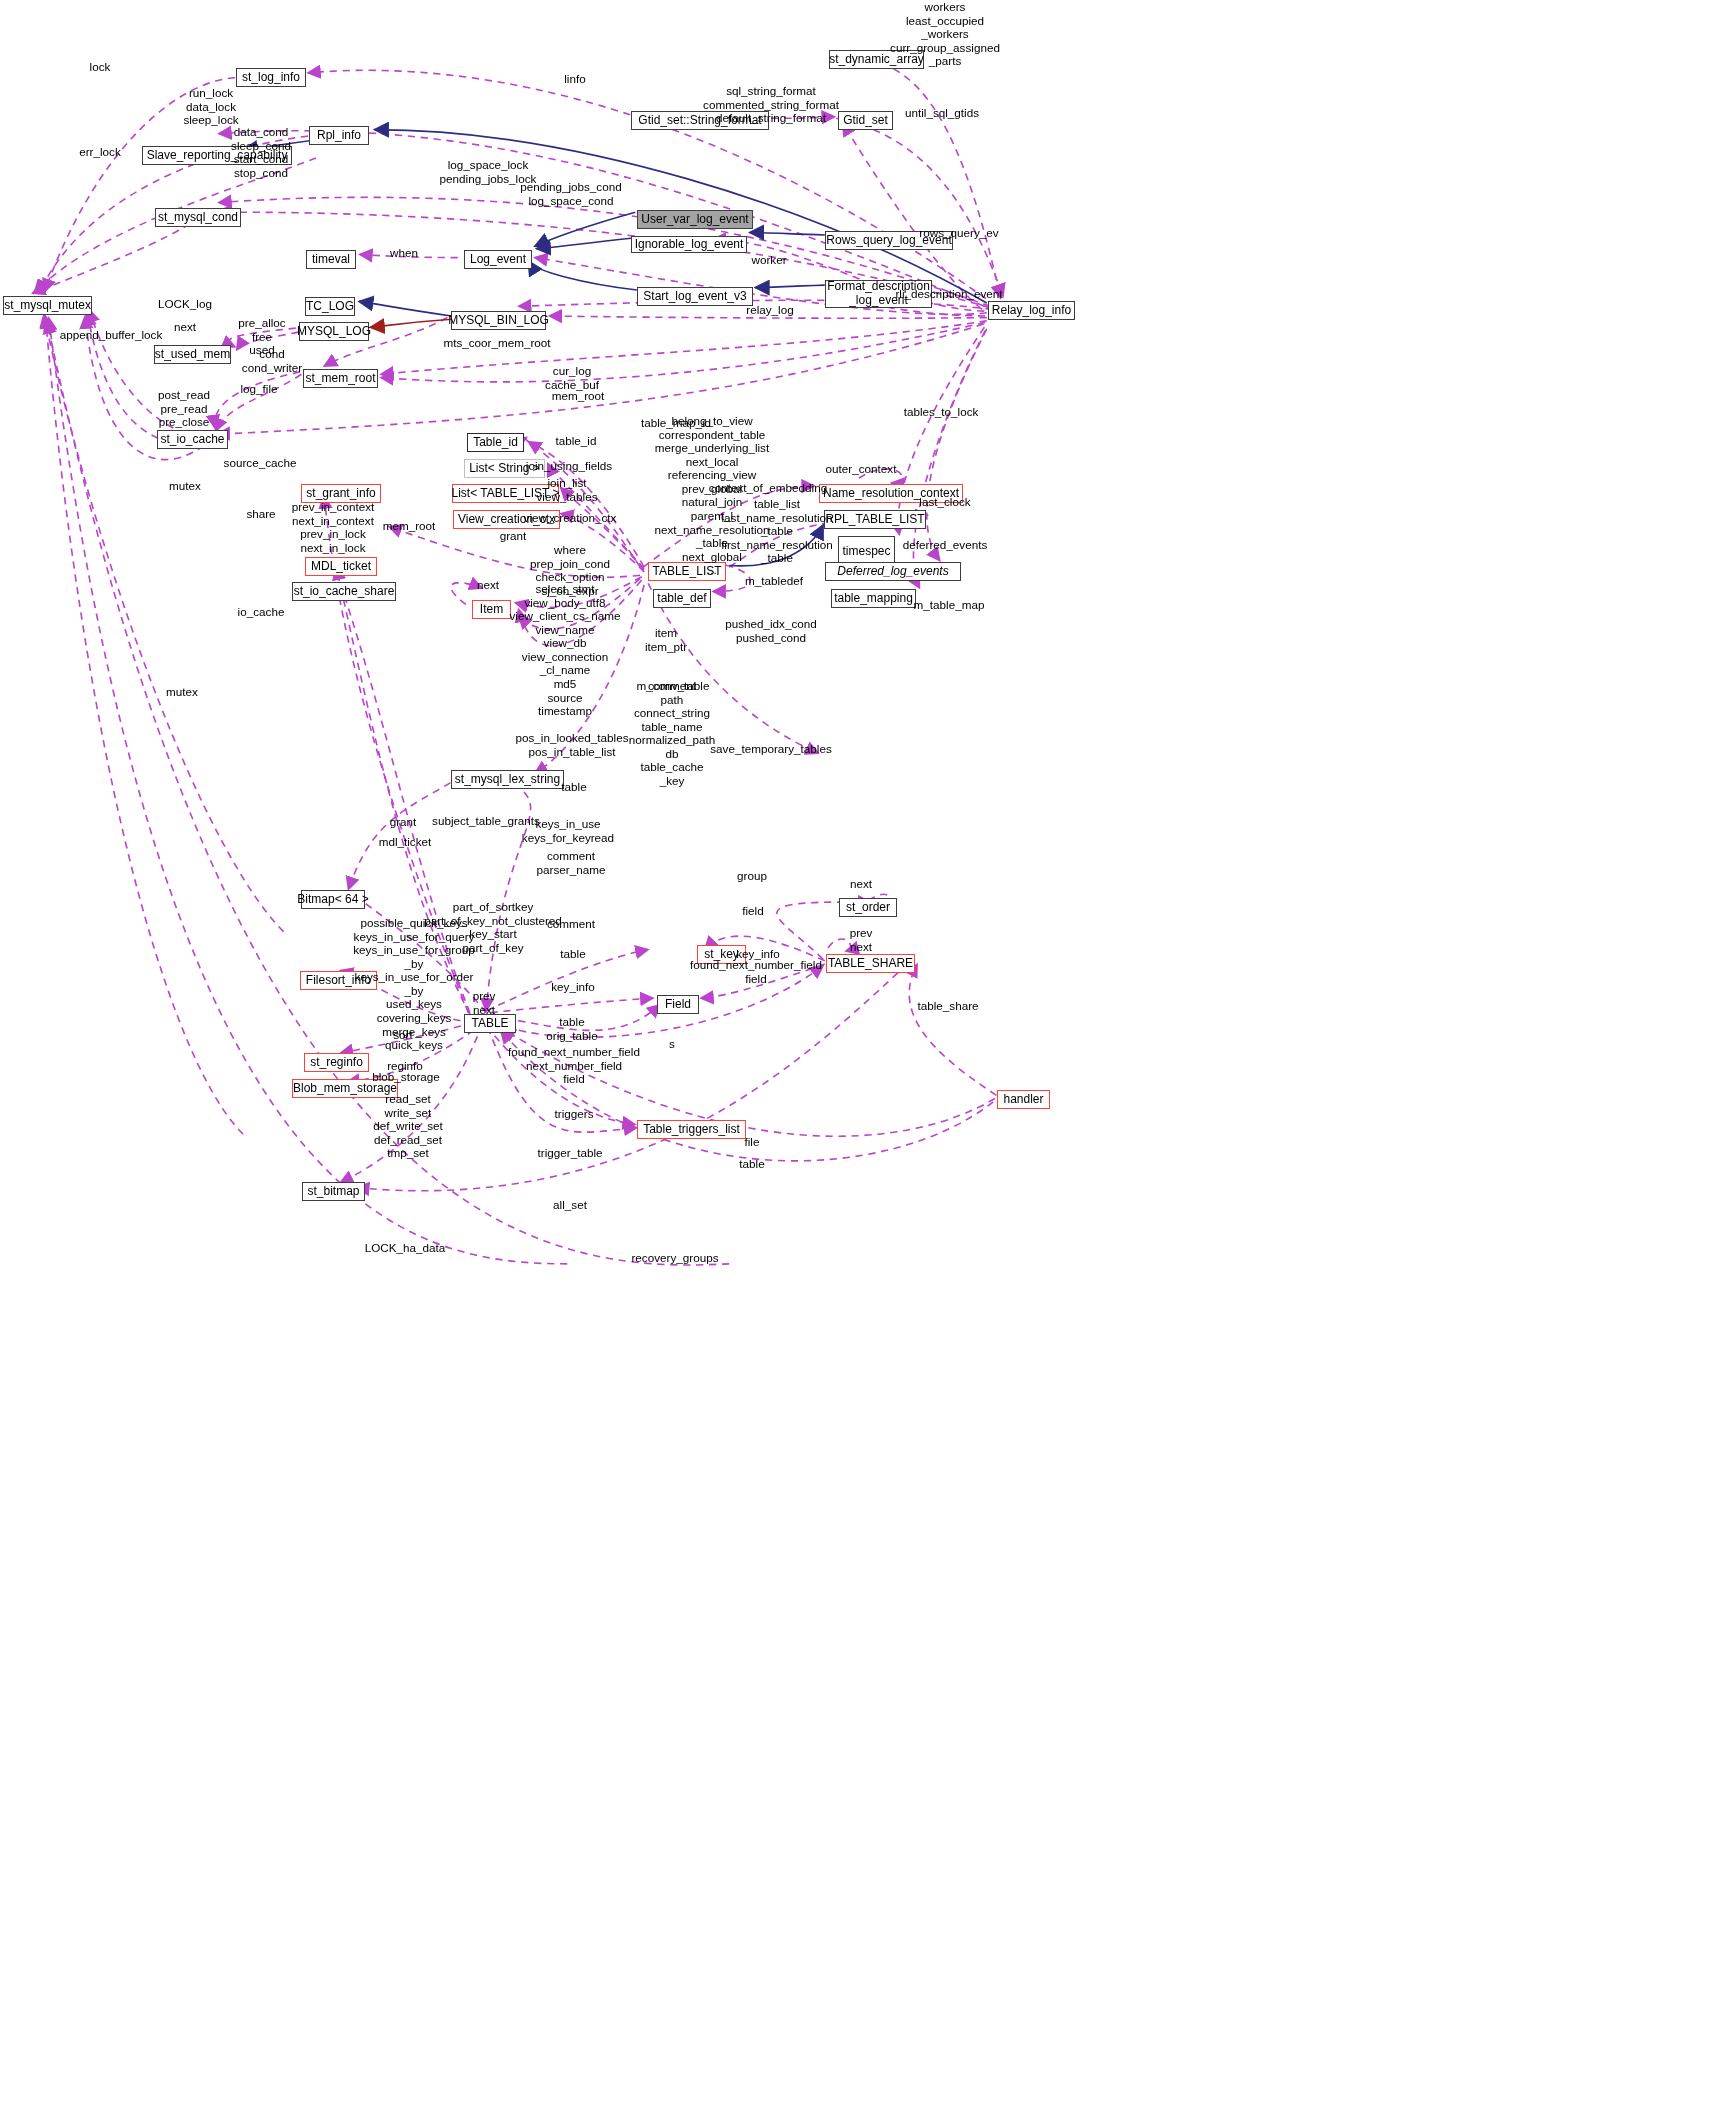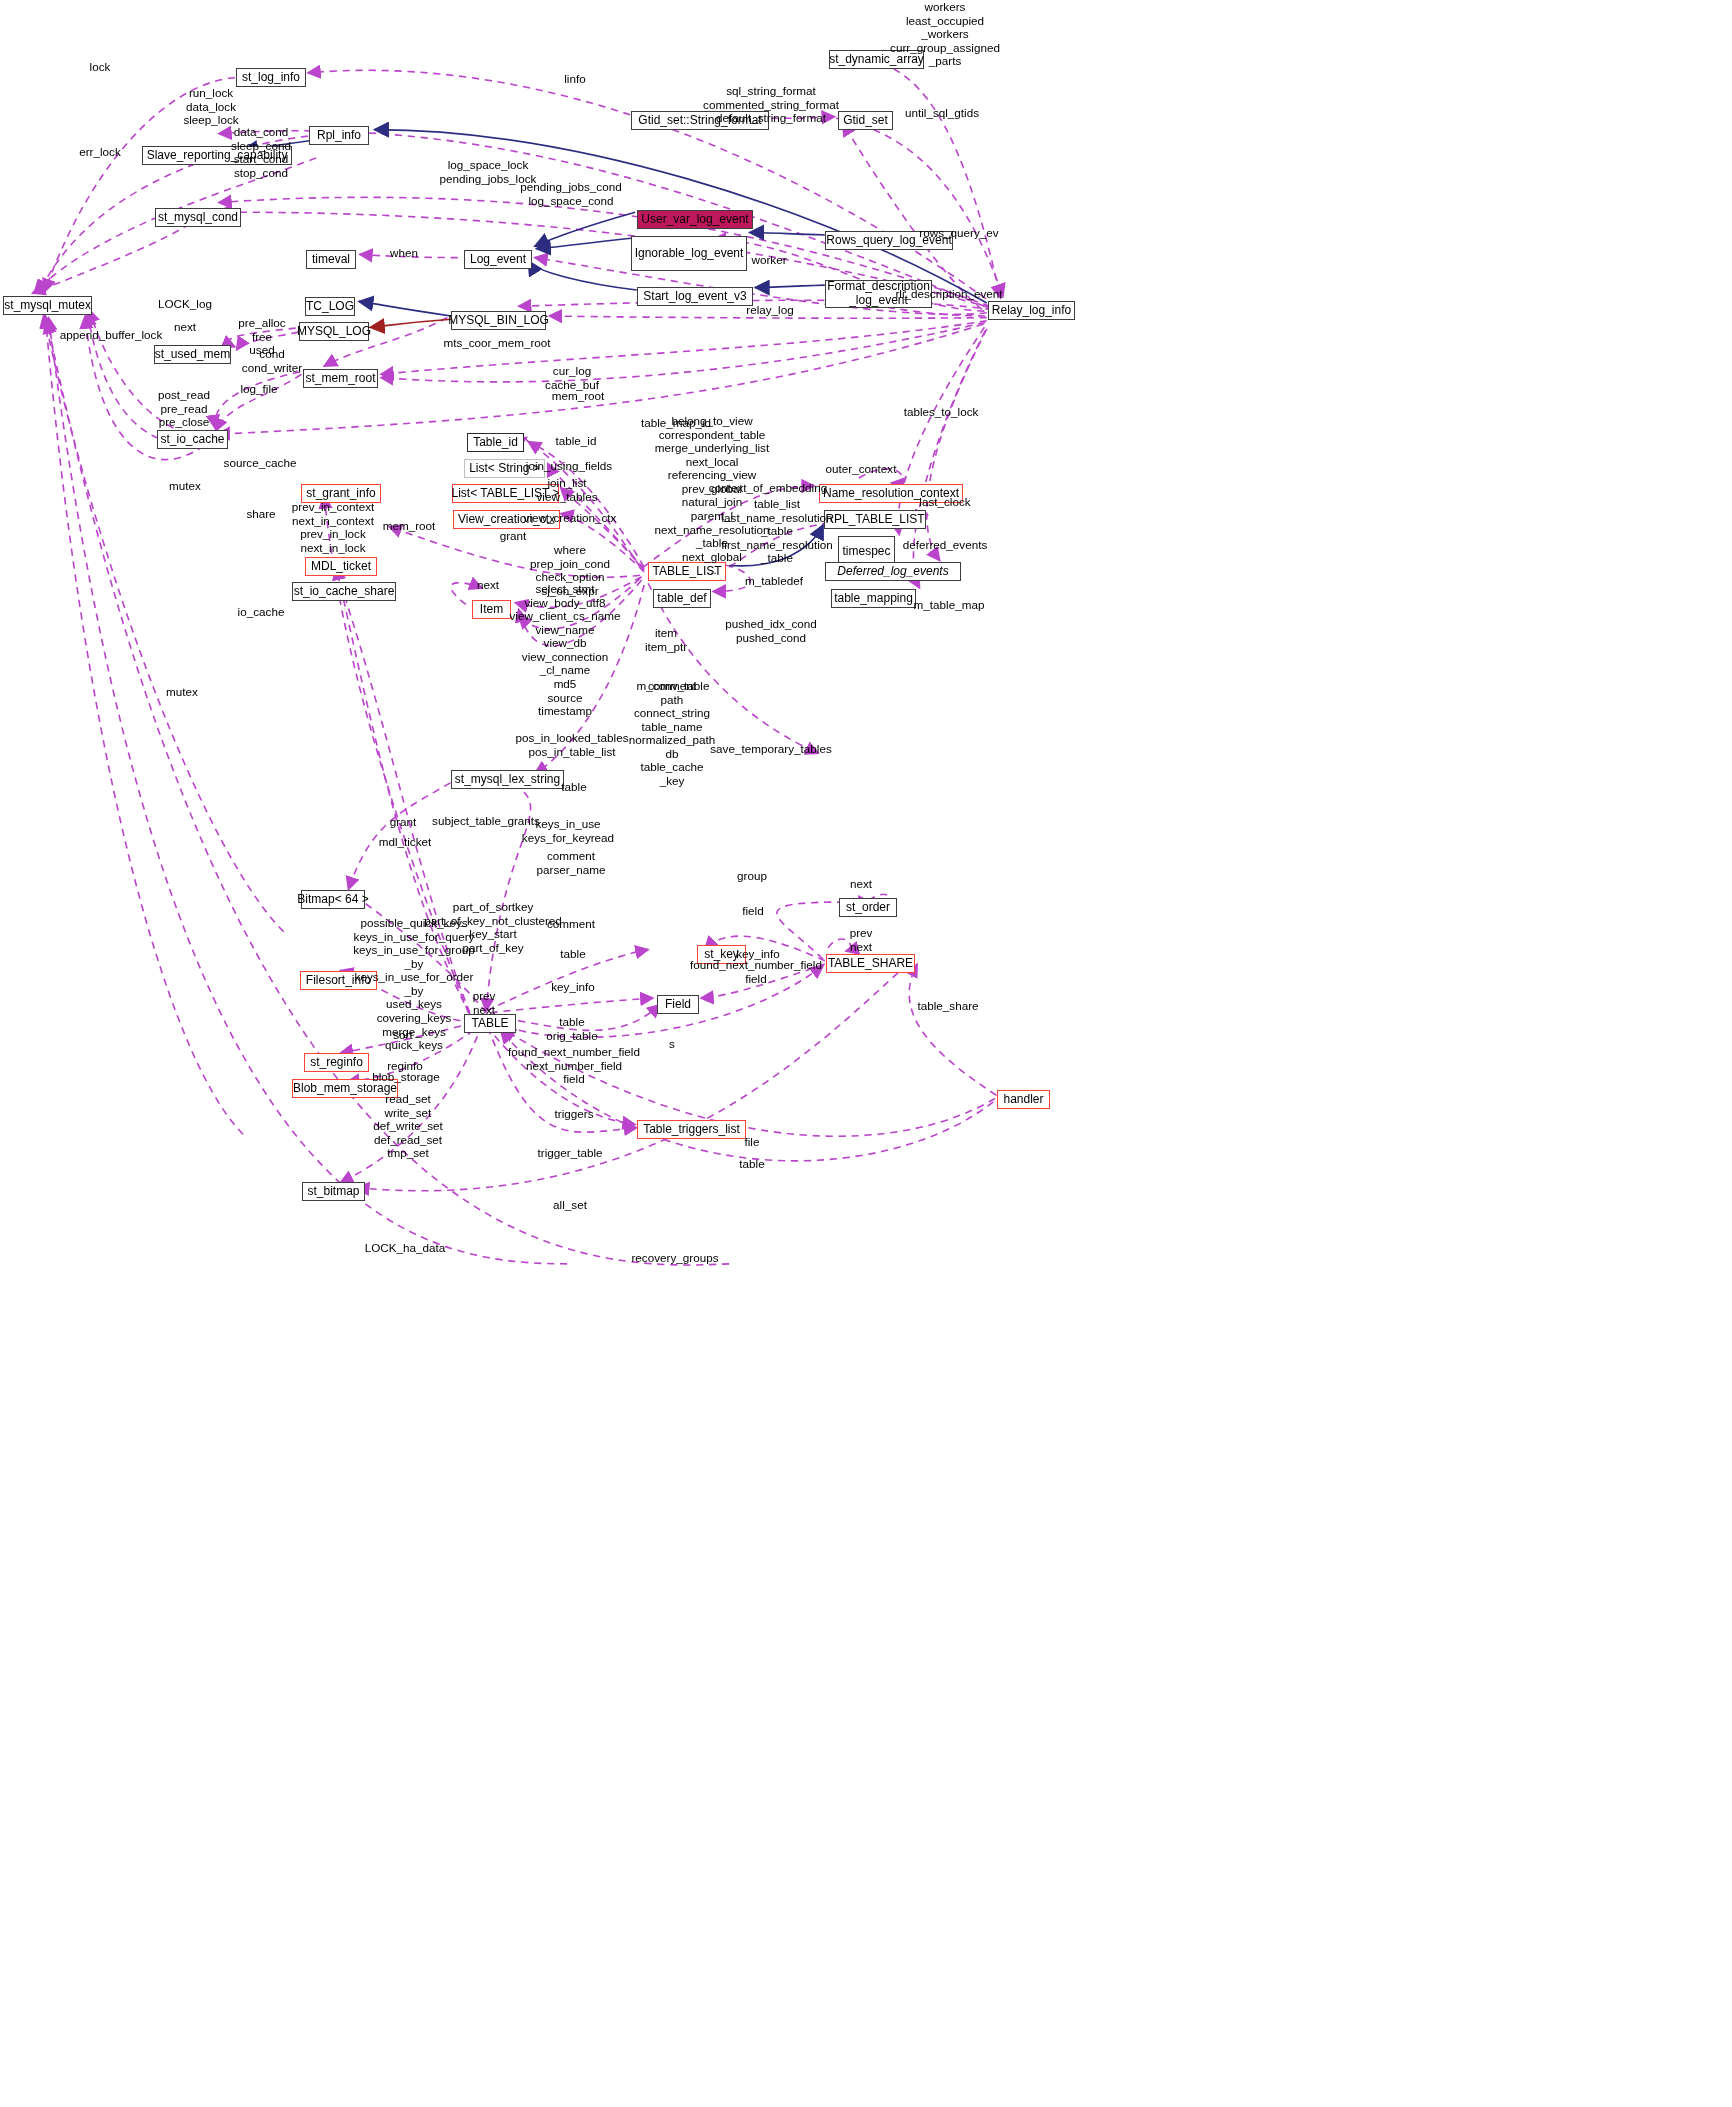--- a/index.html
+++ b/index.html
@@ -4,21 +4,21 @@
 <style>
   html,body{margin:0;padding:0;background:#ffffff;}
   #diagram{position:relative;width:1733px;height:2108px;background:#fff;
            font-family:"Liberation Sans","DejaVu Sans",sans-serif;overflow:hidden;}
   #edges{position:absolute;left:0;top:0;width:1733px;height:2108px;}
   .node{position:absolute;box-sizing:border-box;display:flex;align-items:center;
         justify-content:center;text-align:center;background:#ffffff;
         border:0.8px solid #3d3d3d;color:#000;font-size:12px;line-height:1.12;
         white-space:pre;padding:0.8px 4.9px;}
   .node.red{border:1.6px solid #ff4136;}
-  .node.grey{background:#be185d;border:1.6px solid #404040;}
+  .node.grey{background:#a3a3a3;border:1.6px solid #404040;}
   .node.lightborder{border:0.8px solid #c0c0c0;}
   .node.thick{border:1.6px solid #2b2b2b;}
   .elabel{position:absolute;font-size:11.7px;color:#000;line-height:1.16;
           text-align:center;white-space:pre;transform:translate(-50%,-50%);}
 </style>
 </head>
 <body>
 
 <div id="diagram">
 
@@ -132,21 +132,21 @@
 
   <div id="nodes">
       <div class="node" style="left: 236px; top: 68px; width: 70px; height: 19.4px;">st_log_info</div>
       <div class="node" style="left: 829px; top: 50px; width: 95px; height: 19.4px;">st_dynamic_array</div>
       <div class="node" style="left: 309px; top: 126px; width: 60px; height: 19.4px;">Rpl_info</div>
       <div class="node" style="left: 631px; top: 111px; width: 138px; height: 19.4px;">Gtid_set::String_format</div>
       <div class="node" style="left: 838px; top: 111px; width: 55px; height: 19.4px;">Gtid_set</div>
       <div class="node" style="left: 142px; top: 146px; width: 150px; height: 19.4px;">Slave_reporting_capability</div>
       <div class="node" style="left: 155px; top: 208px; width: 86px; height: 19.4px;">st_mysql_cond</div>
       <div class="node grey" style="left: 637px; top: 210px; width: 116px; height: 19.4px;">User_var_log_event</div>
-      <div class="node" style="left: 631px; top: 236px; width: 116px; height: 35px;">Ignorable_log_event</div>
+      <div class="node" style="left: 631px; top: 236px; width: 116px; height: 17px;">Ignorable_log_event</div>
       <div class="node" style="left: 825px; top: 231px; width: 128px; height: 19.4px;">Rows_query_log_event</div>
       <div class="node" style="left: 306px; top: 250px; width: 50px; height: 19.4px;">timeval</div>
       <div class="node" style="left: 464px; top: 250px; width: 68px; height: 19.4px;">Log_event</div>
       <div class="node" style="left: 637px; top: 287px; width: 116px; height: 19.4px;">Start_log_event_v3</div>
       <div class="node" style="left: 825px; top: 280px; width: 107px; height: 27.5px;">Format_description
 _log_event</div>
       <div class="node" style="left: 305px; top: 297px; width: 50px; height: 19.4px;">TC_LOG</div>
       <div class="node" style="left: 3.2px; top: 296px; width: 89px; height: 19.4px;">st_mysql_mutex</div>
       <div class="node" style="left: 299px; top: 322px; width: 70px; height: 19.4px;">MYSQL_LOG</div>
       <div class="node" style="left: 451px; top: 311px; width: 95px; height: 19.4px;">MYSQL_BIN_LOG</div>

